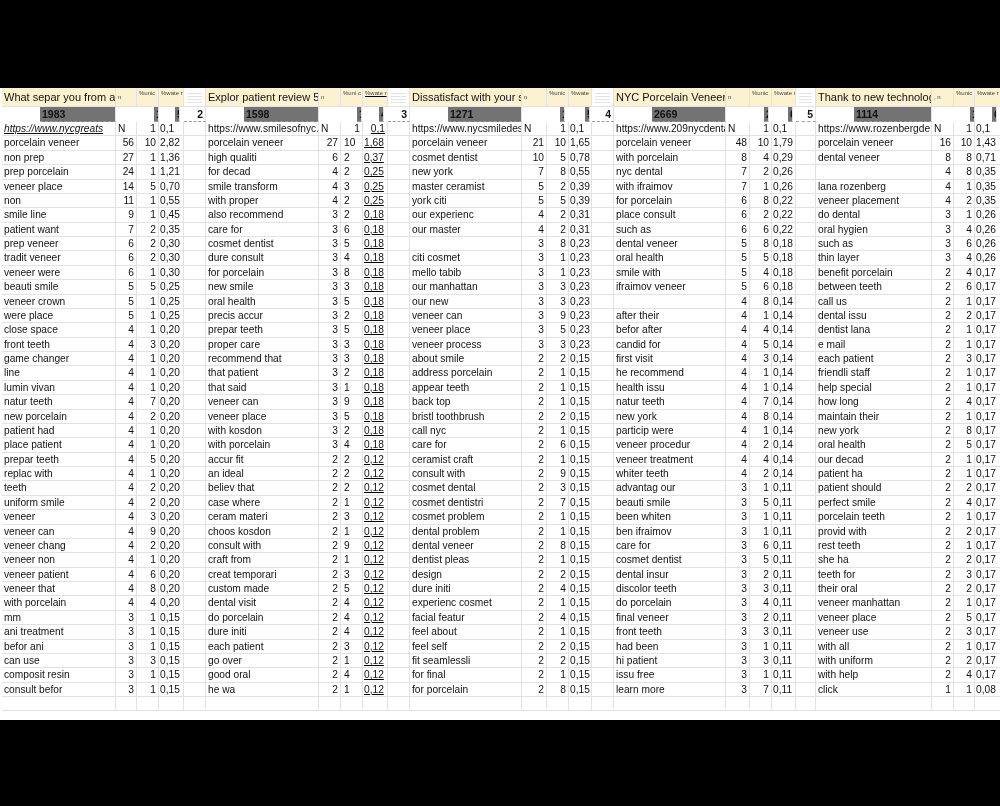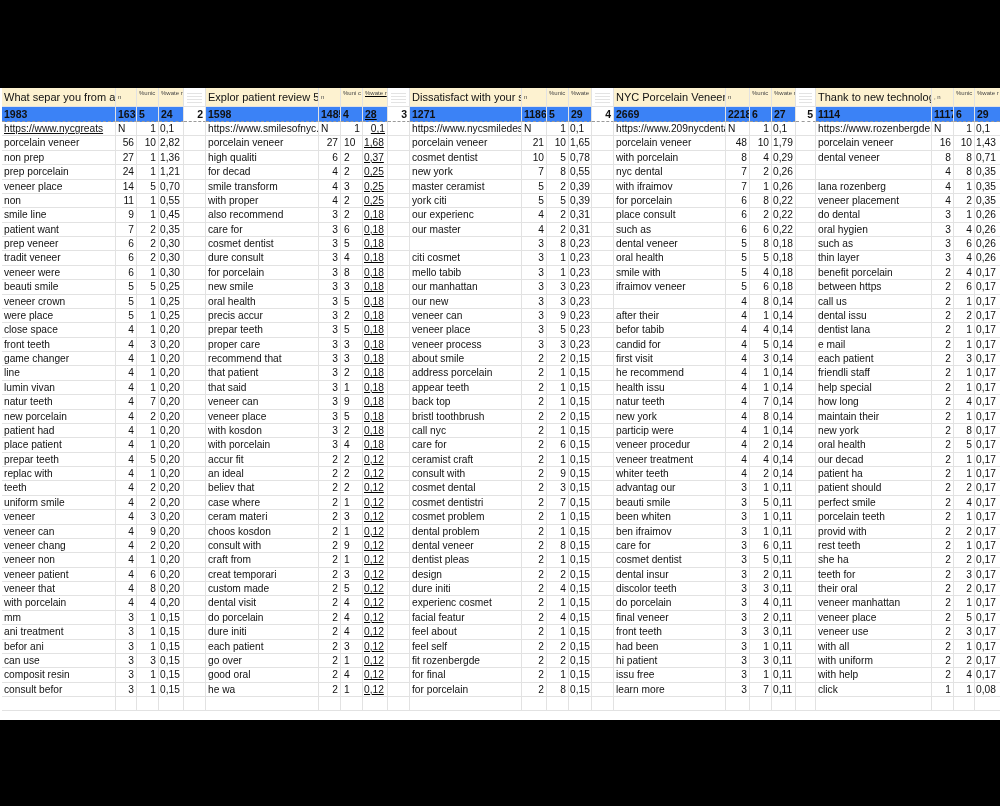--- a/index.html
+++ b/index.html
@@ -40,31 +40,32 @@
       padding: 0 2px;
       color: #111;
     }
     .hdr1 {
       background: #fdf2d0;
       font-size: 11px;
       height: 19px;
       line-height: 19px;
     }
     .hdr2 {
-      background: #3b82f6;
+      background: #737373;
       font-weight: bold;
       font-size: 10.5px;
       height: 15px;
       line-height: 15px;
       border-bottom: 1px dashed #9a9a9a;
+      margin-left: 38px;
     }
     .hdr1.small { font-size: 6px; line-height: 7px; padding-top: 2px; color: #444; }
     .hdr1.tiny { font-size: 6px; line-height: 19px; color: #444; }
     .num { text-align: right; }
-    .url { text-decoration: underline; }
+    .url { text-decoration: underline; font-style: italic; }
     .sep-hdr {
       background: #fff;
       position: relative;
     }
     .sep-hdr .lines {
       position: absolute; left: 3px; right: 3px; top: 3px; bottom: 3px;
       background: repeating-linear-gradient(#fff 0 2px, #dcdcdc 2px 3px);
       opacity: 0.8;
     }
     .sep-num { background: #fff; text-align: right; font-weight: bold; font-size: 10.5px; height: 15px; line-height: 15px; border-bottom: 1px dashed #9a9a9a; }
@@ -568,21 +569,21 @@
           <div class="cell ">cosmet problem</div>
           <div class="cell ">dental problem</div>
           <div class="cell ">dental veneer</div>
           <div class="cell ">dentist pleas</div>
           <div class="cell ">design</div>
           <div class="cell ">dure initi</div>
           <div class="cell ">experienc cosmet</div>
           <div class="cell ">facial featur</div>
           <div class="cell ">feel about</div>
           <div class="cell ">feel self</div>
-          <div class="cell ">fit rozenbergde</div>
+          <div class="cell ">fit seamlessli</div>
           <div class="cell ">for final</div>
           <div class="cell ">for porcelain</div>
           <div class="cell "></div>
         </div>
         <div class="col " style="width: 25px;">
           <div class="cell hdr1 tiny">n</div>
           <div class="cell hdr2">1186</div>
           <div class="cell ">N</div>
           <div class="cell num">21</div>
           <div class="cell num">10</div>
@@ -774,21 +775,21 @@
           <div class="cell ">with ifraimov</div>
           <div class="cell ">for porcelain</div>
           <div class="cell ">place consult</div>
           <div class="cell ">such as</div>
           <div class="cell ">dental veneer</div>
           <div class="cell ">oral health</div>
           <div class="cell ">smile with</div>
           <div class="cell ">ifraimov veneer</div>
           <div class="cell "></div>
           <div class="cell ">after their</div>
-          <div class="cell ">befor tabib</div>
+          <div class="cell ">befor after</div>
           <div class="cell ">candid for</div>
           <div class="cell ">first visit</div>
           <div class="cell ">he recommend</div>
           <div class="cell ">health issu</div>
           <div class="cell ">natur teeth</div>
           <div class="cell ">new york</div>
           <div class="cell ">particip were</div>
           <div class="cell ">veneer procedur</div>
           <div class="cell ">veneer treatment</div>
           <div class="cell ">whiter teeth</div>
@@ -1000,21 +1001,21 @@
           <div class="cell ">porcelain veneer</div>
           <div class="cell ">dental veneer</div>
           <div class="cell "></div>
           <div class="cell ">lana rozenberg</div>
           <div class="cell ">veneer placement</div>
           <div class="cell ">do dental</div>
           <div class="cell ">oral hygien</div>
           <div class="cell ">such as</div>
           <div class="cell ">thin layer</div>
           <div class="cell ">benefit porcelain</div>
-          <div class="cell ">between https</div>
+          <div class="cell ">between teeth</div>
           <div class="cell ">call us</div>
           <div class="cell ">dental issu</div>
           <div class="cell ">dentist lana</div>
           <div class="cell ">e mail</div>
           <div class="cell ">each patient</div>
           <div class="cell ">friendli staff</div>
           <div class="cell ">help special</div>
           <div class="cell ">how long</div>
           <div class="cell ">maintain their</div>
           <div class="cell ">new york</div>

